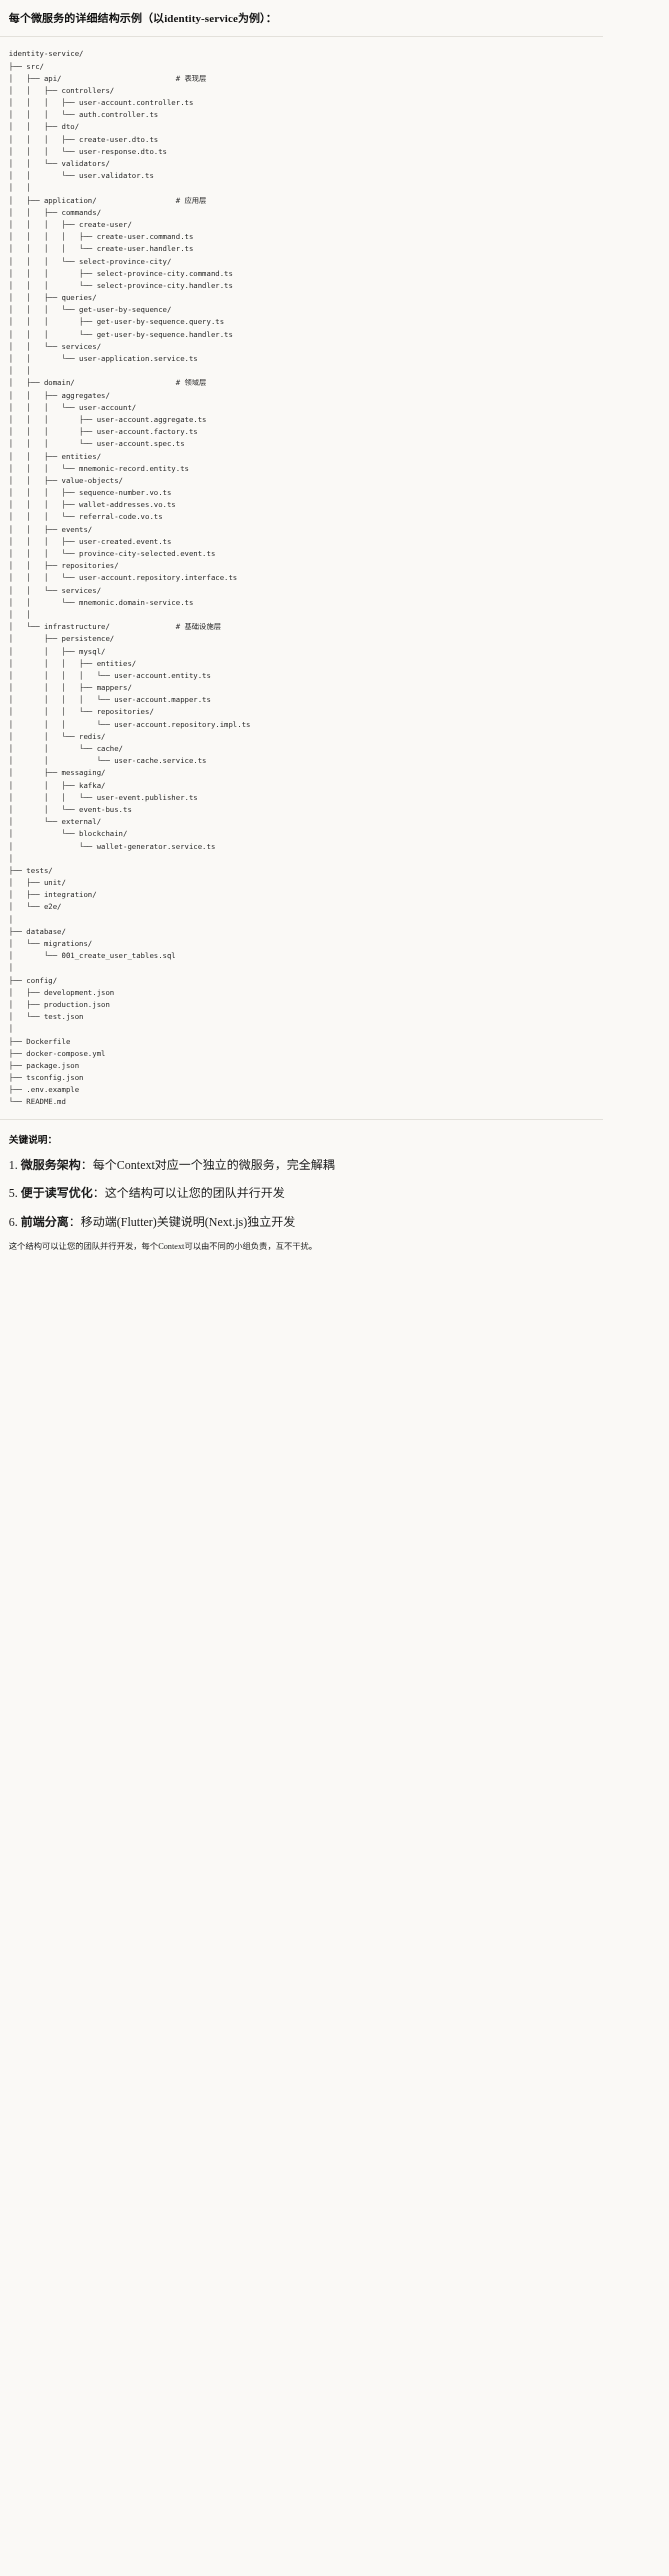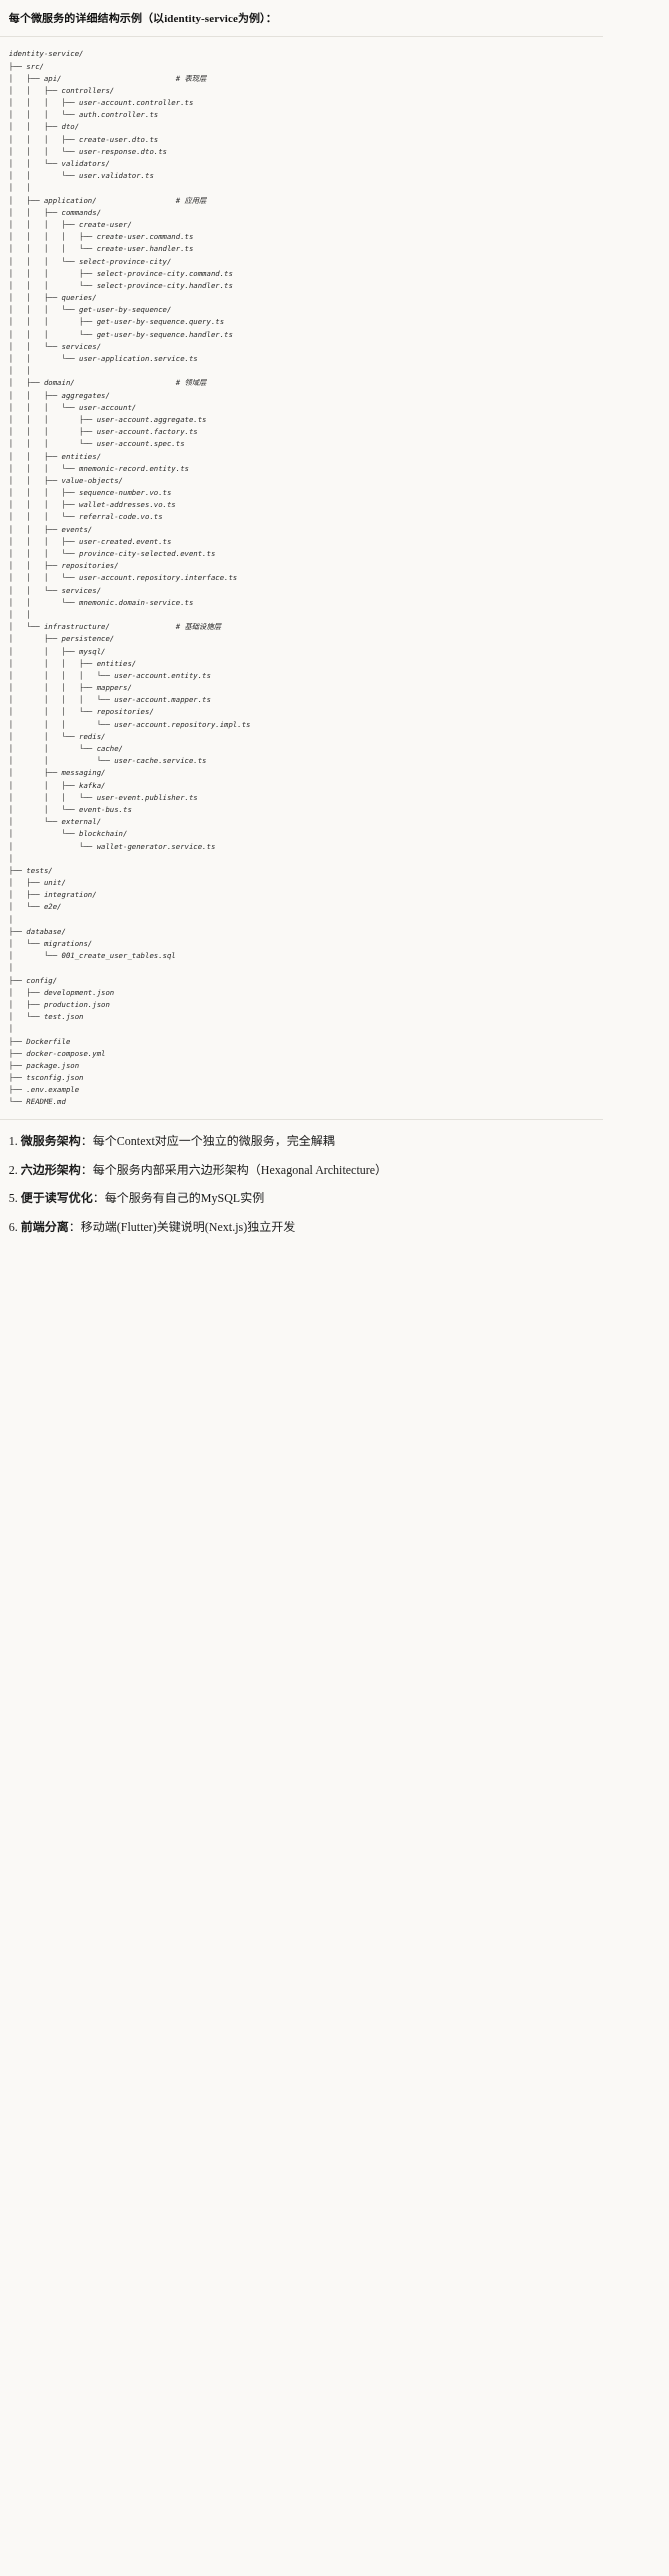--- a/index.html
+++ b/index.html
@@ -34,21 +34,20 @@
     line-height: 1.45;
     color: #111111;
     letter-spacing: 0.1px;
   }
 
   
   .tree-block {
     padding: 11.3px 8.8px 10px 8.8px;
     background: #faf9f6;
     border-bottom: 0.6px solid #e3e1db;
-    font-style: italic;
   }
   .tree {
     font-family: "DejaVu Sans Mono", "Liberation Mono", monospace;
     font-size: 7.3px;
     line-height: 12.2px;
     color: #272727;
     white-space: pre;
     margin: 0;
     letter-spacing: 0px;
   }
@@ -101,24 +100,25 @@
 
   <div class="header-block">
     <div class="page-title">每个微服务的详细结构示例（以identity-service为例）：</div>
   </div>
 
   <div class="tree-block">
     <pre class="tree" id="tree-output"><span class="tree-line">identity-service/</span><span class="tree-line">├── src/</span><span class="tree-line">│   ├── api/                          # 表现层</span><span class="tree-line">│   │   ├── controllers/</span><span class="tree-line">│   │   │   ├── user-account.controller.ts</span><span class="tree-line">│   │   │   └── auth.controller.ts</span><span class="tree-line">│   │   ├── dto/</span><span class="tree-line">│   │   │   ├── create-user.dto.ts</span><span class="tree-line">│   │   │   └── user-response.dto.ts</span><span class="tree-line">│   │   └── validators/</span><span class="tree-line">│   │       └── user.validator.ts</span><span class="tree-line">│   │</span><span class="tree-line">│   ├── application/                  # 应用层</span><span class="tree-line">│   │   ├── commands/</span><span class="tree-line">│   │   │   ├── create-user/</span><span class="tree-line">│   │   │   │   ├── create-user.command.ts</span><span class="tree-line">│   │   │   │   └── create-user.handler.ts</span><span class="tree-line">│   │   │   └── select-province-city/</span><span class="tree-line">│   │   │       ├── select-province-city.command.ts</span><span class="tree-line">│   │   │       └── select-province-city.handler.ts</span><span class="tree-line">│   │   ├── queries/</span><span class="tree-line">│   │   │   └── get-user-by-sequence/</span><span class="tree-line">│   │   │       ├── get-user-by-sequence.query.ts</span><span class="tree-line">│   │   │       └── get-user-by-sequence.handler.ts</span><span class="tree-line">│   │   └── services/</span><span class="tree-line">│   │       └── user-application.service.ts</span><span class="tree-line">│   │</span><span class="tree-line">│   ├── domain/                       # 领域层</span><span class="tree-line">│   │   ├── aggregates/</span><span class="tree-line">│   │   │   └── user-account/</span><span class="tree-line">│   │   │       ├── user-account.aggregate.ts</span><span class="tree-line">│   │   │       ├── user-account.factory.ts</span><span class="tree-line">│   │   │       └── user-account.spec.ts</span><span class="tree-line">│   │   ├── entities/</span><span class="tree-line">│   │   │   └── mnemonic-record.entity.ts</span><span class="tree-line">│   │   ├── value-objects/</span><span class="tree-line">│   │   │   ├── sequence-number.vo.ts</span><span class="tree-line">│   │   │   ├── wallet-addresses.vo.ts</span><span class="tree-line">│   │   │   └── referral-code.vo.ts</span><span class="tree-line">│   │   ├── events/</span><span class="tree-line">│   │   │   ├── user-created.event.ts</span><span class="tree-line">│   │   │   └── province-city-selected.event.ts</span><span class="tree-line">│   │   ├── repositories/</span><span class="tree-line">│   │   │   └── user-account.repository.interface.ts</span><span class="tree-line">│   │   └── services/</span><span class="tree-line">│   │       └── mnemonic.domain-service.ts</span><span class="tree-line">│   │</span><span class="tree-line">│   └── infrastructure/               # 基础设施层</span><span class="tree-line">│       ├── persistence/</span><span class="tree-line">│       │   ├── mysql/</span><span class="tree-line">│       │   │   ├── entities/</span><span class="tree-line">│       │   │   │   └── user-account.entity.ts</span><span class="tree-line">│       │   │   ├── mappers/</span><span class="tree-line">│       │   │   │   └── user-account.mapper.ts</span><span class="tree-line">│       │   │   └── repositories/</span><span class="tree-line">│       │   │       └── user-account.repository.impl.ts</span><span class="tree-line">│       │   └── redis/</span><span class="tree-line">│       │       └── cache/</span><span class="tree-line">│       │           └── user-cache.service.ts</span><span class="tree-line">│       ├── messaging/</span><span class="tree-line">│       │   ├── kafka/</span><span class="tree-line">│       │   │   └── user-event.publisher.ts</span><span class="tree-line">│       │   └── event-bus.ts</span><span class="tree-line">│       └── external/</span><span class="tree-line">│           └── blockchain/</span><span class="tree-line">│               └── wallet-generator.service.ts</span><span class="tree-line">│</span><span class="tree-line">├── tests/</span><span class="tree-line">│   ├── unit/</span><span class="tree-line">│   ├── integration/</span><span class="tree-line">│   └── e2e/</span><span class="tree-line">│</span><span class="tree-line">├── database/</span><span class="tree-line">│   └── migrations/</span><span class="tree-line">│       └── 001_create_user_tables.sql</span><span class="tree-line">│</span><span class="tree-line">├── config/</span><span class="tree-line">│   ├── development.json</span><span class="tree-line">│   ├── production.json</span><span class="tree-line">│   └── test.json</span><span class="tree-line">│</span><span class="tree-line">├── Dockerfile</span><span class="tree-line">├── docker-compose.yml</span><span class="tree-line">├── package.json</span><span class="tree-line">├── tsconfig.json</span><span class="tree-line">├── .env.example</span><span class="tree-line">└── README.md</span></pre>
   </div>
 
   <div class="notes-block">
+    <div class="notes-title">关键说明：</div>
 
     <div id="notes-list">
         <div class="note-item"><span class="note-num">1.</span> <span class="note-key">微服务架构</span><span class="note-body">：每个Context对应一个独立的微服务，完全解耦</span></div>
-        <div class="note-item"><span class="note-num">2.</span> <span class="note-key">六边形架构</span><span class="note-body">：每个服务内部采用六边形架构（Hexagonal Architecture）</span></div>
-        <div class="note-item"><span class="note-num">5.</span> <span class="note-key">便于读写优化</span><span class="note-body">：每个服务有自己的MySQL实例</span></div>
+        <div class="note-item"><span class="note-num">5.</span> <span class="note-key">便于读写优化</span><span class="note-body">：这个结构可以让您的团队并行开发</span></div>
         <div class="note-item"><span class="note-num">6.</span> <span class="note-key">前端分离</span><span class="note-body">：移动端(Flutter)关键说明(Next.js)独立开发</span></div>
       </div>
 
+    <div class="closing-note">这个结构可以让您的团队并行开发，每个Context可以由不同的小组负责，互不干扰。</div>
   </div>
 
 </div>
 
 
 </body></html>

